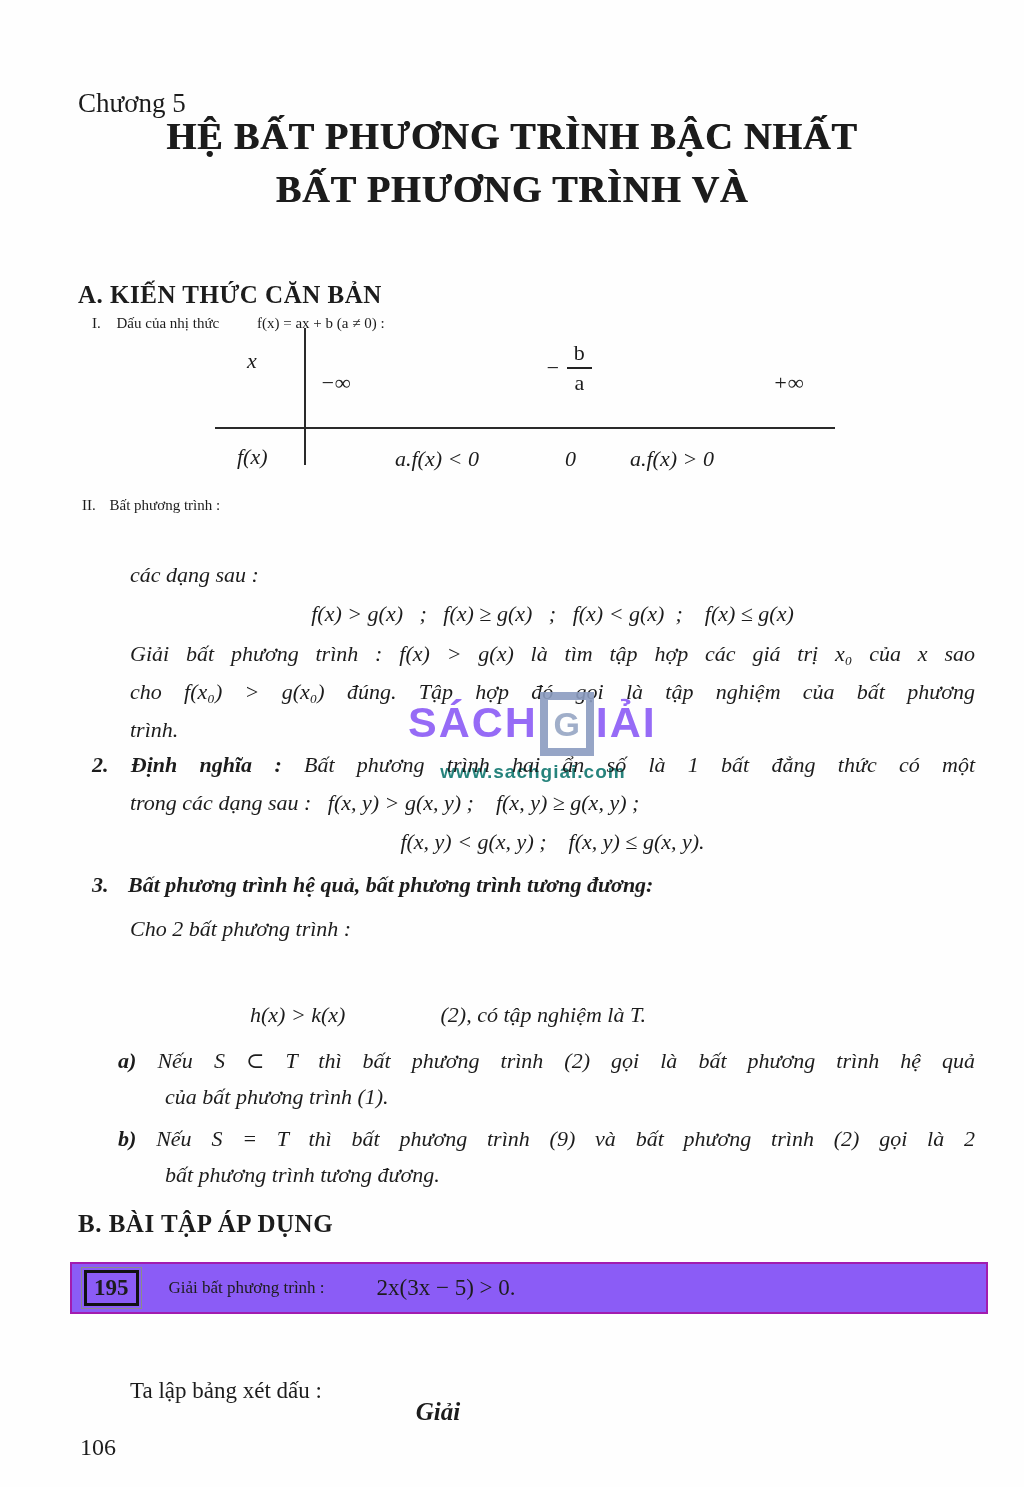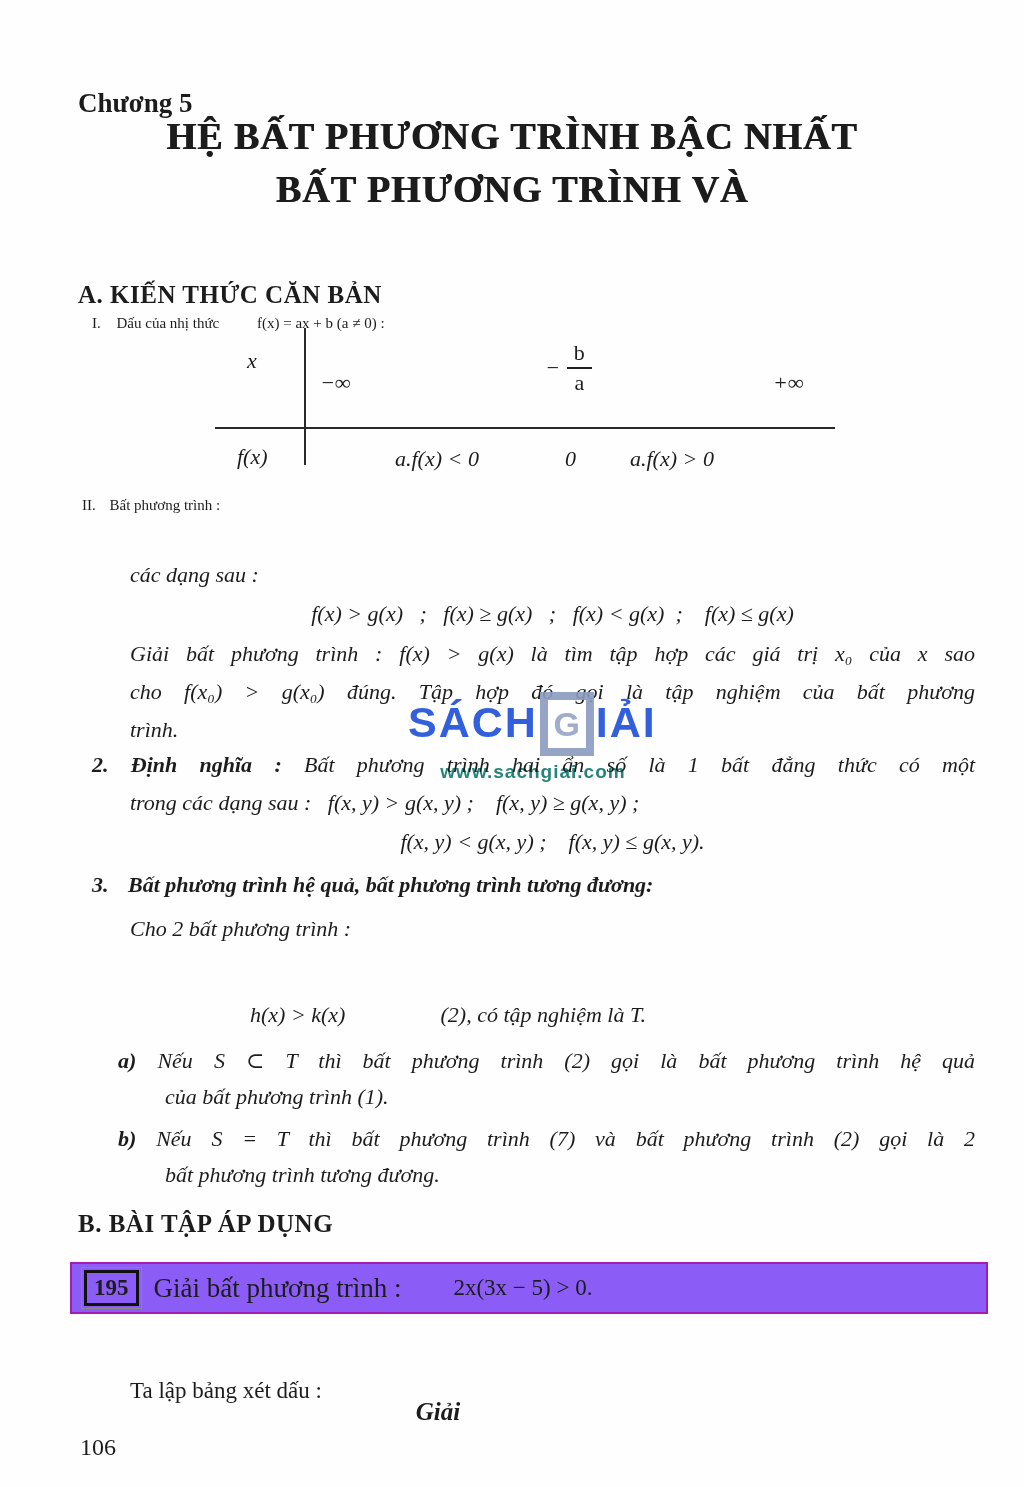--- a/index.html
+++ b/index.html
@@ -9,21 +9,21 @@
     font-family:"Liberation Serif","DejaVu Serif",serif;
     font-size:22px;
   }
   .abs{position:absolute;}
   .b{font-weight:bold;}
   .it{font-style:italic;}
   .heavy{text-shadow:0.8px 0 0 currentColor;}
   .jl{text-align:justify;text-align-last:justify;}
   .pre{white-space:pre-wrap;}
   .ctr{text-align:center;}
-  .chapter{font-size:27px;font-weight:bold;}
+  .chapter{font-size:27px;font-weight:normal;}
   .title{font-size:38px;font-weight:bold;line-height:53px;letter-spacing:1px;}
   .h1{font-size:25px;font-weight:bold;letter-spacing:0.5px;}
   .h2{font-size:15px;font-weight:normal;margin-top:19px;}
   
   .vline{width:2px;background:#2a2a2a;}
   .hline{height:2px;background:#2a2a2a;}
   .frac{display:flex;align-items:center;font-style:italic;}
   .frac .stack{display:inline-flex;flex-direction:column;align-items:center;margin-left:7px;font-style:normal;}
   .frac .num{border-bottom:2px solid #222;padding:0 7px 3px;line-height:1;}
   .frac .den{padding-top:3px;line-height:1;}
@@ -32,21 +32,21 @@
     display:flex;align-items:center;
     border:2px solid #a21caf;background:#8b5cf6;
   }
   .numbox{
     border:3px solid #111;outline:1px solid #8a8a8a;outline-offset:2px;
     font-weight:bold;font-size:23px;padding:2px 7px;margin-left:12px;line-height:1.1;
   }
   
   .wm{font-family:"Liberation Sans","DejaVu Sans",sans-serif;opacity:0.9;}
   .wm-row{display:flex;align-items:flex-start;}
-  .wm-txt{font-size:43px;font-weight:bold;color:#1d4ed8;letter-spacing:2px;line-height:60px;}
+  .wm-txt{font-size:43px;font-weight:bold;color:#8b5cf6;letter-spacing:2px;line-height:60px;}
   .wm-box{
     width:38px;height:48px;border:8px solid #8b9cc0;margin:0 2px;
     display:flex;align-items:center;justify-content:center;
     font-size:34px;font-weight:bold;color:#96a6c4;
   }
   .wm-url{font-size:19px;font-weight:bold;color:#0f766e;letter-spacing:1px;margin-top:5px;text-align:center;width:100%;}
   .lbl2{padding-left:47px;}
 </style>
 </head>
 <body>
@@ -125,29 +125,29 @@
   </div>
 
   <div class="abs it jl" style="left:118px;top:1048px;width:857px;">
     <span class="b">a)</span>
     <span>Nếu S ⊂ T thì bất phương trình (2) gọi là bất phương trình hệ quả</span>
   </div>
   <div class="abs it lbl2" style="left:118px;top:1084px;">của bất phương trình (1).</div>
 
   <div class="abs it jl" style="left:118px;top:1126px;width:857px;">
     <span class="b">b)</span>
-    <span>Nếu S = T thì bất phương trình (7) và bất phương trình (2) gọi là 2</span>
+    <span>Nếu S = T thì bất phương trình (9) và bất phương trình (2) gọi là 2</span>
   </div>
   <div class="abs it lbl2" style="left:118px;top:1162px;">bất phương trình tương đương.</div>
 
   <div class="abs h1" style="left:78px;top:1210px;">B. BÀI TẬP ÁP DỤNG</div>
 
   <div class="abs pbox" style="left:70px;top:1262px;width:914px;height:48px;">
     <span class="numbox">195</span>
-    <span style="margin-left:15px;font-size:27px;">Giải bất phương trình :</span>
+    <span style="margin-left:30px;font-size:17px;">Giải bất phương trình :</span>
     <span style="margin-left:52px;font-size:23px;">2x(3x − 5) &gt; 0.</span>
   </div>
 
   <div class="abs it b ctr" style="left:0;top:1398px;width:876px;font-size:25px;">Giải</div>
   <div class="abs" style="left:130px;top:1378px;font-size:23px;">Ta lập bảng xét dấu :</div>
 
   <div class="abs" style="left:80px;top:1434px;font-size:24px;">106</div>
 
 </div>
 

